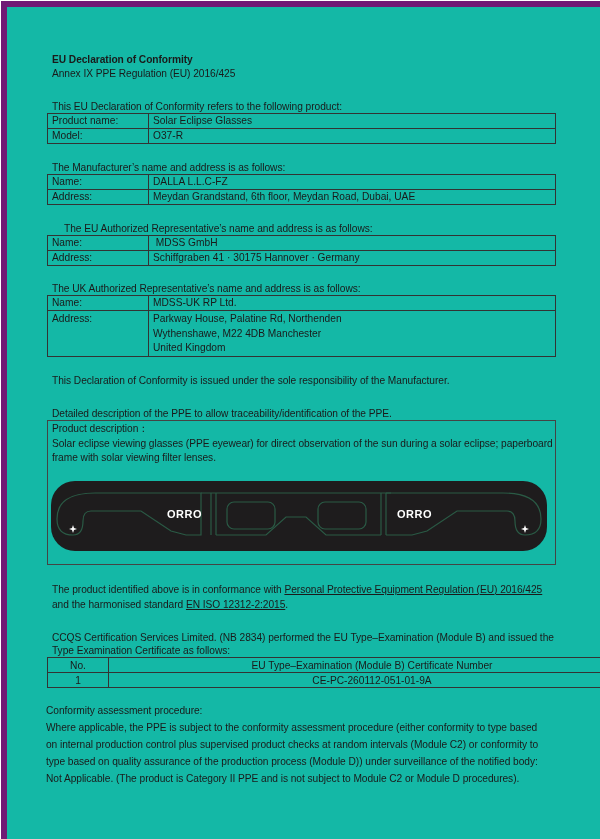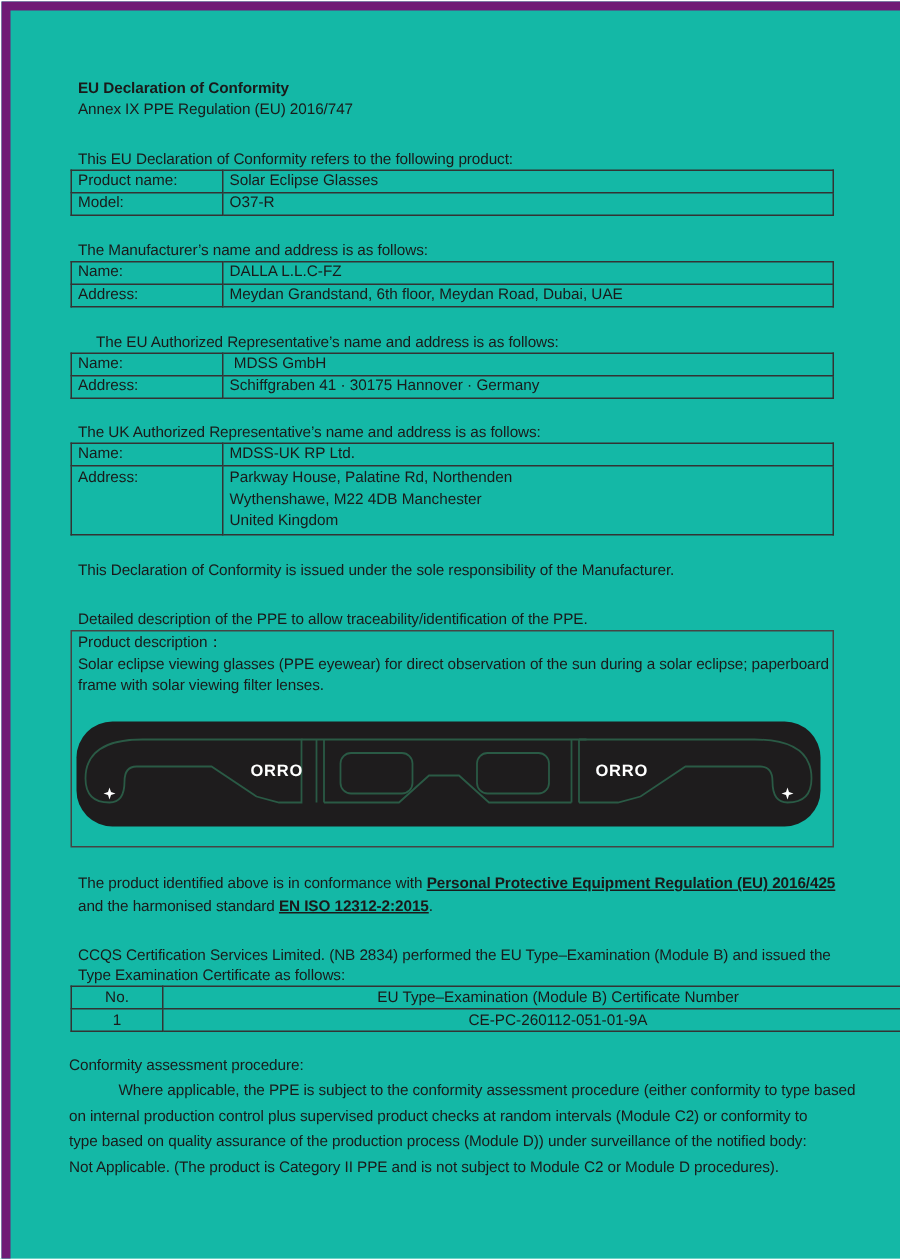--- a/index.html
+++ b/index.html
@@ -2,37 +2,37 @@
 <html><head>
   <meta charset="utf-8">
   <style>
     html, body { margin:0; padding:0; background:#ffffff; }
     body { width:600px; height:839px; position:relative; overflow:hidden;
       font-family:"Liberation Sans", sans-serif; color:#1a1a1a; }
     .page { position:absolute; left:1px; top:1px; width:595px; height:836px;
       border:6px solid #701a75; box-shadow: 1px 1px 0 #e6e6e6; background:#14b8a6; }
     .txt { position:absolute; font-size:10.2px; line-height:13px; white-space:nowrap; letter-spacing:-0.05px; }
     .bold { font-weight:bold; }
-    .u { text-decoration:underline; font-weight:bold; }
+    .u { text-decoration:underline; font-weight:normal; }
     table.kv { position:absolute; left:40px; width:509px; border-collapse:collapse; font-size:10.2px; }
     table.kv td { border:1px solid #333; padding:0 4px; height:14px; line-height:13px; vertical-align:top; }
     table.kv td.k { width:92px; }
     .desc-box { position:absolute; left:40px; top:413px; width:509px; height:145px; border:1px solid #444; box-sizing:border-box; }
     .glasses { position:absolute; left:44px; top:474px; width:496px; height:70px; background:#1e1c1d;border-radius:24px; }
     table.cert { position:absolute; left:40px; top:650px; width:589px; border-collapse:collapse; font-size:10.2px; }
     table.cert td { border:1px solid #333; height:14px; line-height:13px; text-align:center; padding:0; }
     table.cert td.no { width:60px; }
   </style>
 </head>
 <body>
 
 <div class="page">
 
   <div class="txt bold" style="left:45px;top:46px;">EU Declaration of Conformity</div>
-  <div class="txt" style="left:45px;top:60px;">Annex IX PPE Regulation (EU) 2016/747</div>
+  <div class="txt" style="left:45px;top:60px;">Annex IX PPE Regulation (EU) 2016/425</div>
 
   <div class="txt" style="left:45px;top:93px;">This EU Declaration of Conformity refers to the following product:</div>
   <table class="kv" style="top:106px;">
     <tbody>
         <tr>
       <td class="k">Product name:</td>
       <td>Solar  Eclipse Glasses</td>
     </tr>
     <tr>
       <td class="k">Model:</td>
@@ -140,18 +140,18 @@
       <td>EU Type–Examination (Module B) Certificate Number</td>
     </tr>
     <tr>
       <td class="no">1</td>
       <td>CE-PC-260112-051-01-9A</td>
     </tr>
   </tbody>
     </table>
 
   <div class="txt" style="left:39px;top:697px;">Conformity assessment procedure:</div>
-  <div class="txt" style="left:39px;top:714px;margin-left:33px;">Where applicable, the PPE is subject to the conformity assessment procedure (either conformity to type based</div>
+  <div class="txt" style="left:39px;top:714px;">Where applicable, the PPE is subject to the conformity assessment procedure (either conformity to type based</div>
   <div class="txt" style="left:39px;top:731px;">on internal production control plus supervised product checks at random intervals (Module C2) or conformity to</div>
   <div class="txt" style="left:39px;top:748px;">type based on quality assurance of the production process (Module D)) under surveillance of the notified body:</div>
   <div class="txt" style="left:39px;top:765px;">Not Applicable. (The product is Category II PPE and is not subject to Module C2 or Module D procedures).</div>
 
 </div>
 
 </body></html>

